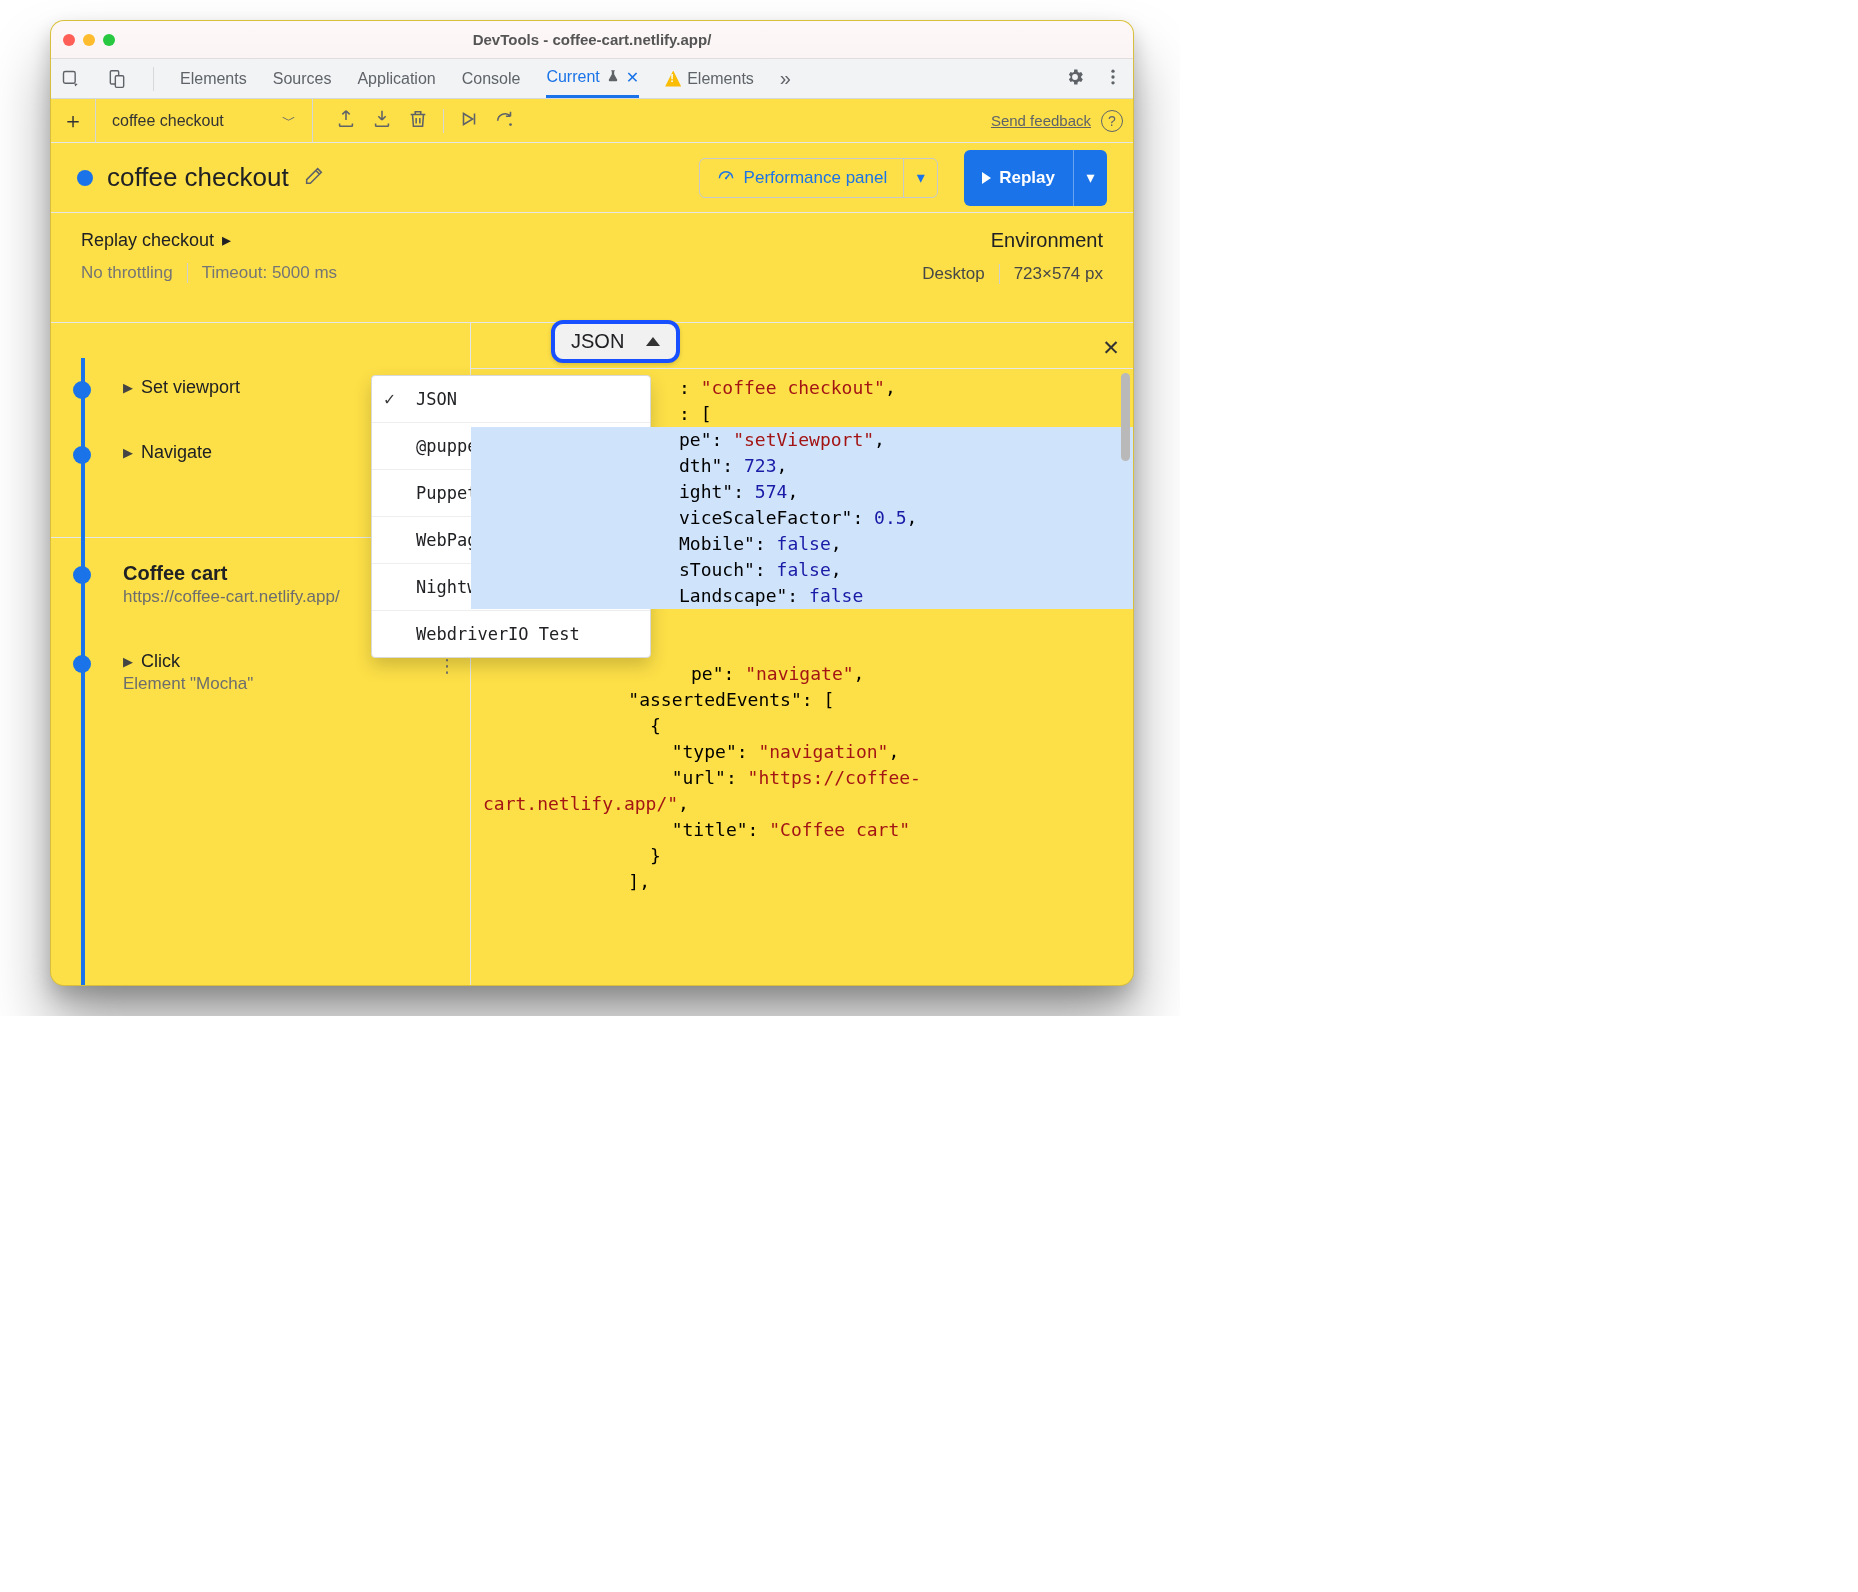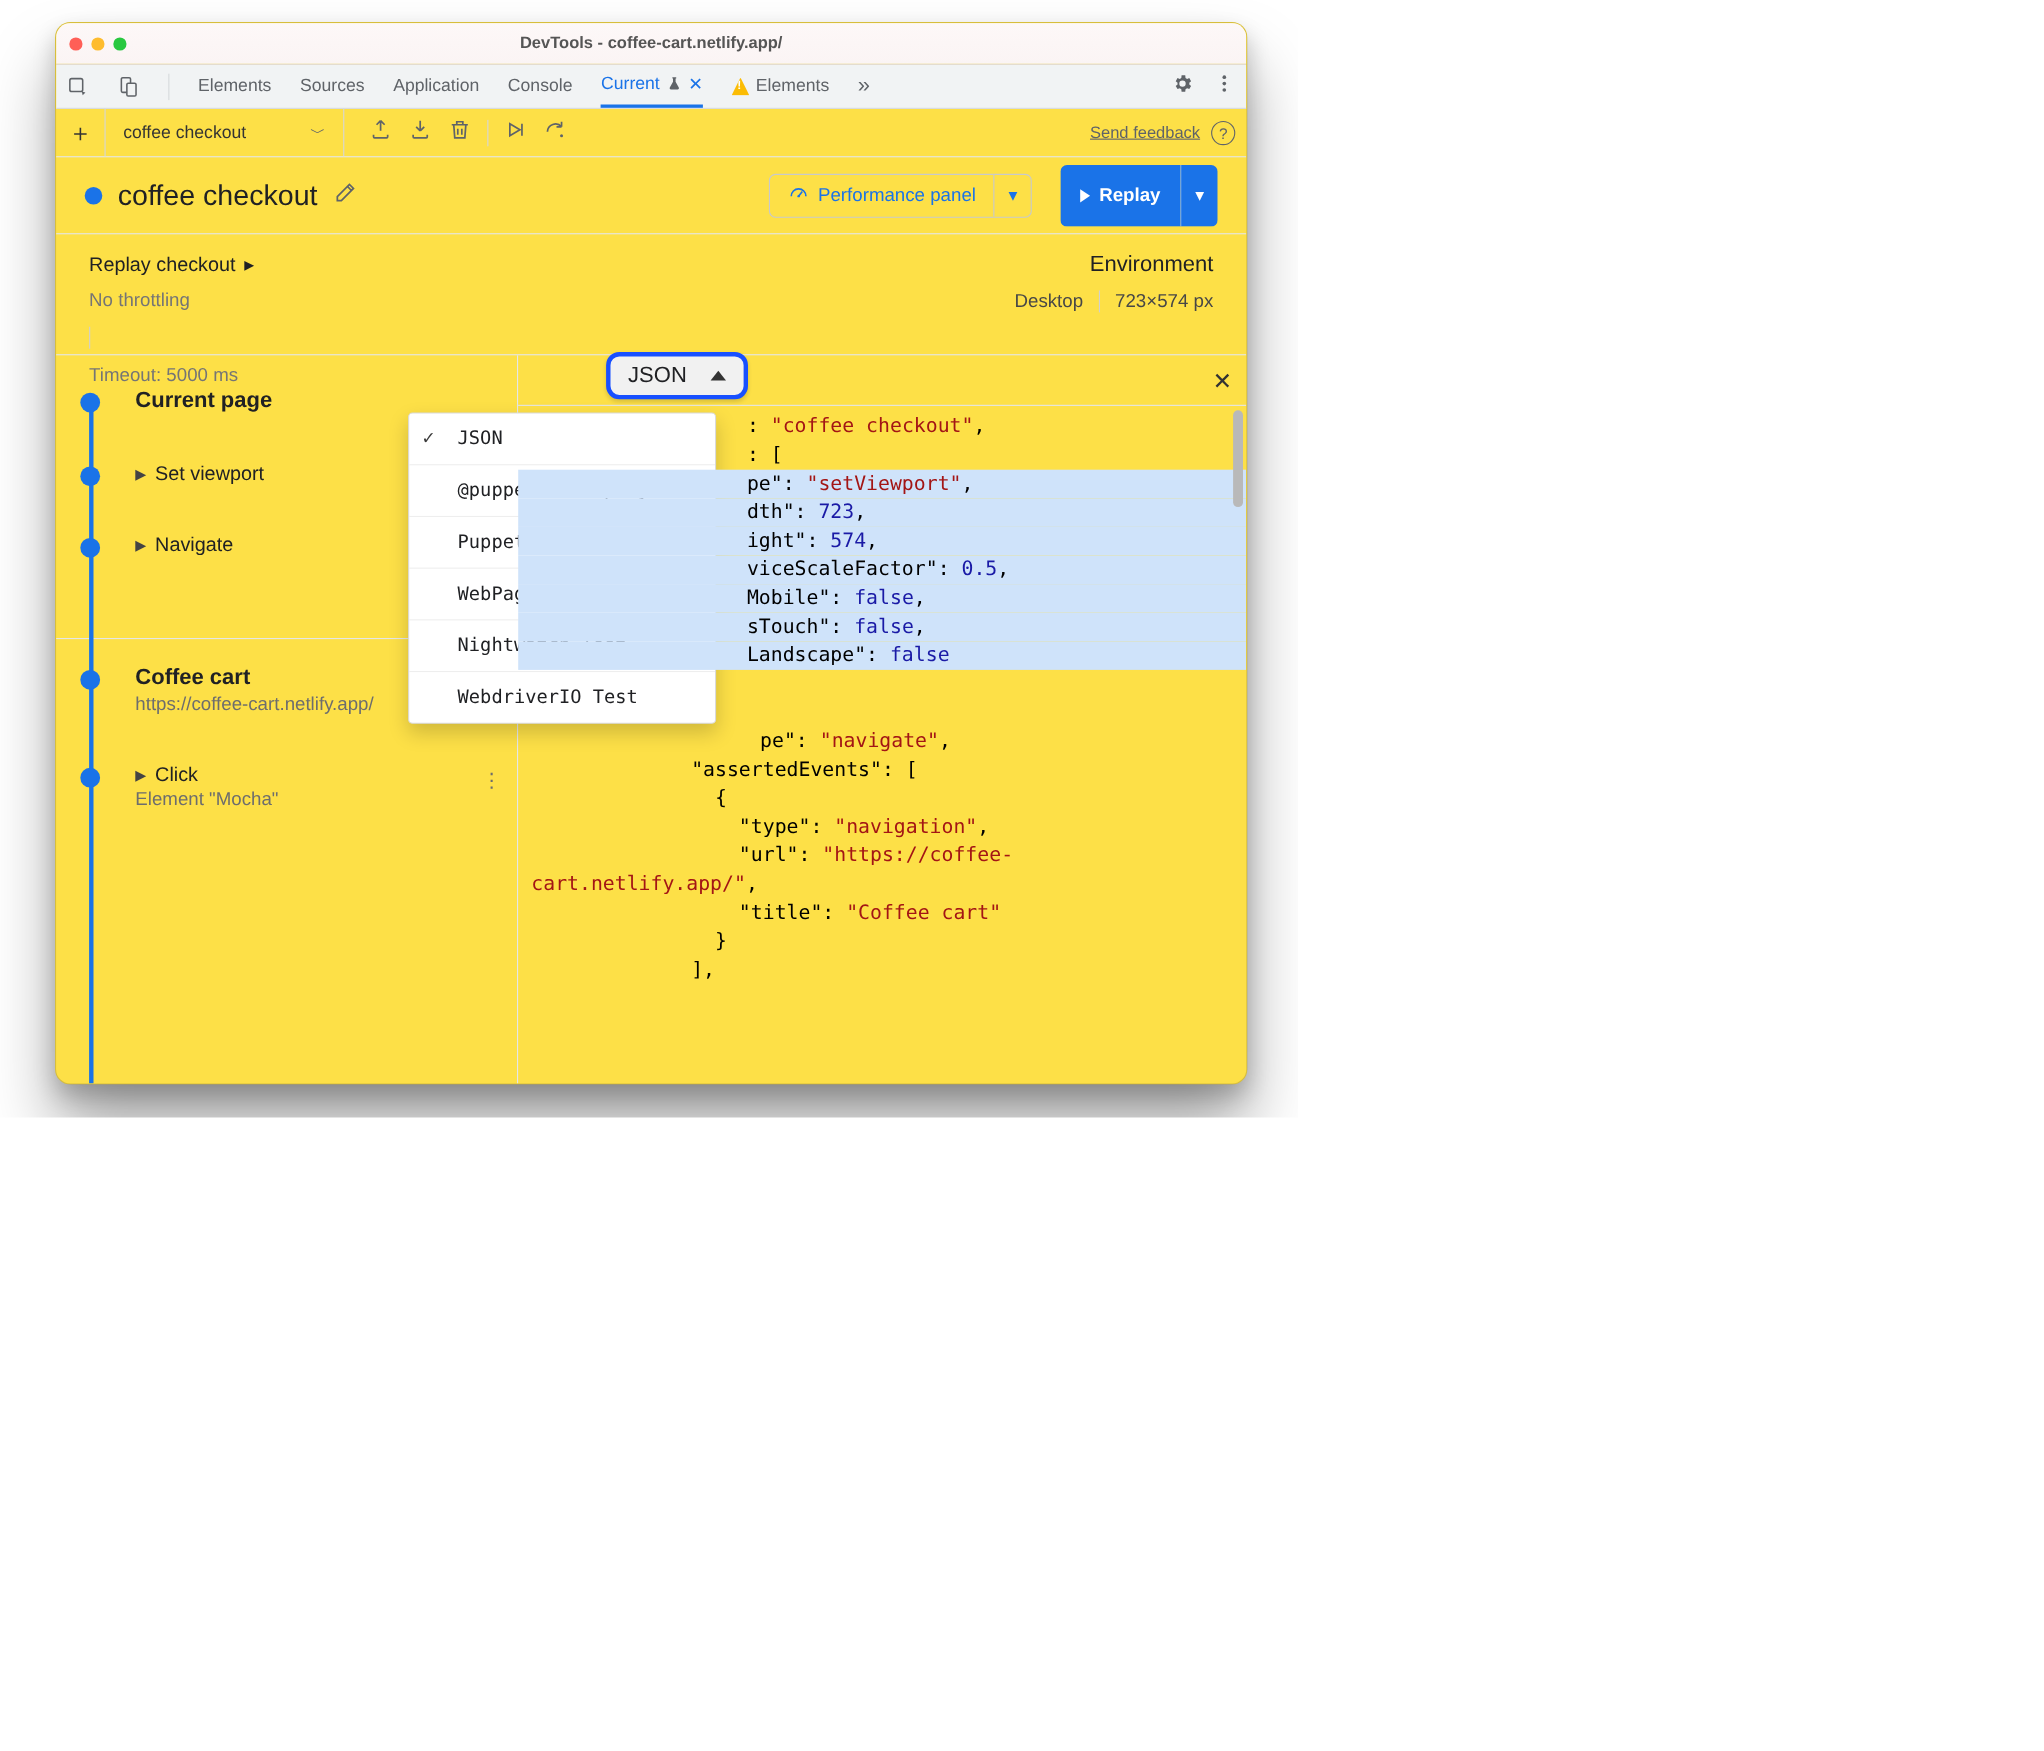--- a/index.html
+++ b/index.html
@@ -78,21 +78,21 @@
   .replayBtn .main .tri{ width:0;height:0;border-left:9px solid #fff;border-top:6px solid transparent;border-bottom:6px solid transparent;}
   .replayBtn .dd{ background:#1a73e8; border-left:1px solid rgba(255,255,255,.35); width:34px; display:flex;align-items:center;justify-content:center; color:#fff;}
 
   
   .settings {
     height:110px; display:flex; padding:16px 30px 14px 30px; border-bottom:1px solid #e4e6e8;
     font-size:18px; color:#202124;
   }
   .settings .left{ display:flex; flex-direction:column; gap:12px;}
   .settings .left .hd{ font-weight:500; display:flex; align-items:center; gap:8px;}
-  .settings .left .sub{ color:#757575; display:flex; align-items:flex-start; gap:14px; font-size:17px;flex-direction:column;}
+  .settings .left .sub{ color:#757575; display:flex; align-items:flex-end; gap:14px; font-size:17px;}
   .settings .left .sub .div{ width:1px; height:20px; background:#d0d0d0;}
   .settings .spacer{flex:1;}
   .settings .right{ display:flex;flex-direction:column; gap:12px; align-items:flex-end;}
   .settings .right .hd{ font-weight:500; font-size:20px;}
   .settings .right .sub{ color:#474747; display:flex; gap:14px; font-size:17px;}
   .settings .right .sub .div{ width:1px; height:20px; background:#d0d0d0;}
 
   
   .split{ display:flex; height:calc(100% - 38px - 40px - 44px - 70px - 110px); position:relative;}
   .stepsPane{ width:420px; border-right:1px solid #e4e6e8; position:relative; padding-top:20px;}
@@ -296,24 +296,20 @@
   <div class="split">
 
     <div class="formatBox">
       <span>JSON</span>
       <span class="arrup"></span>
     </div>
 
     <div class="stepsPane">
       <div class="timeline"></div>
 
-      <div class="step big">
-        <span class="node"></span>
-        <div class="title">Current page</div>
-      </div>
       <div class="stepgap"></div>
 
       <div class="step">
         <span class="node"></span>
         <div class="title">
             <span class="expand">▶</span>
             <span>Set viewport</span>
           </div>
       </div>
       <div class="stepgap"></div>

